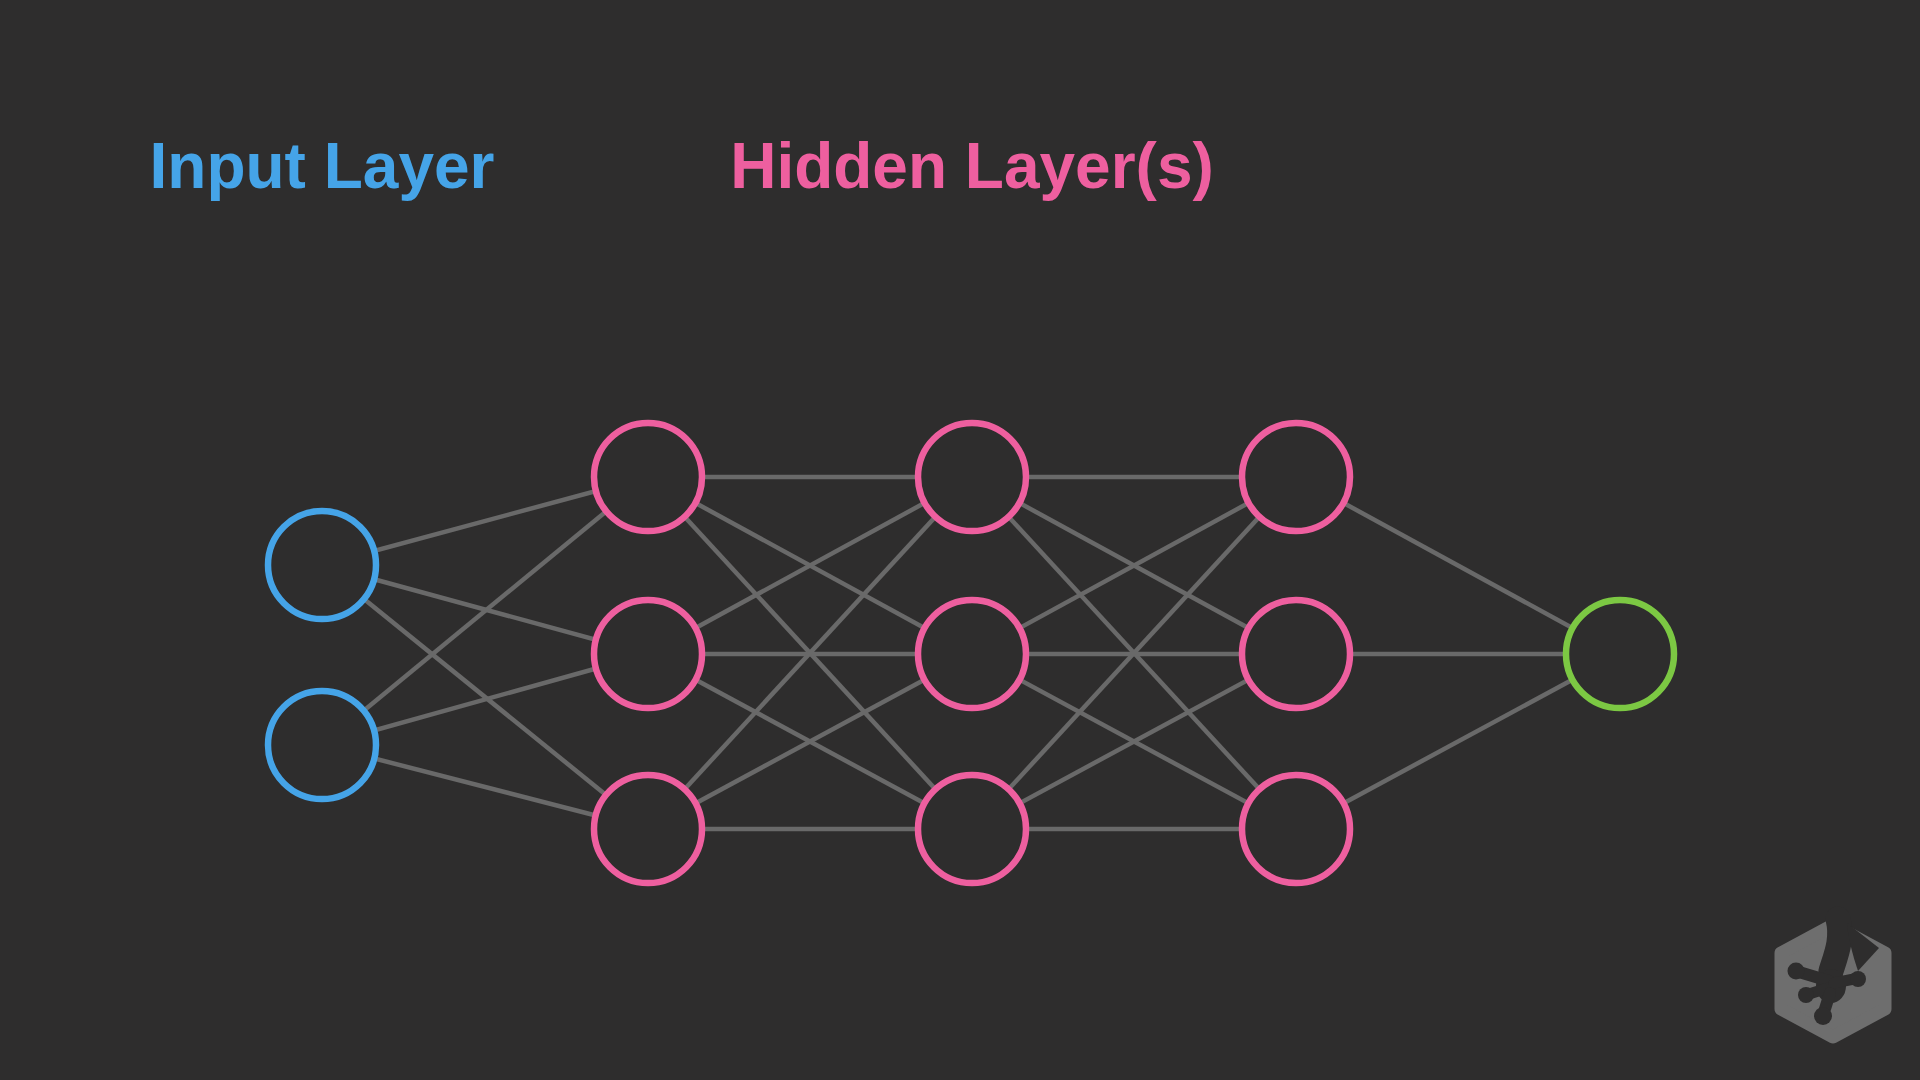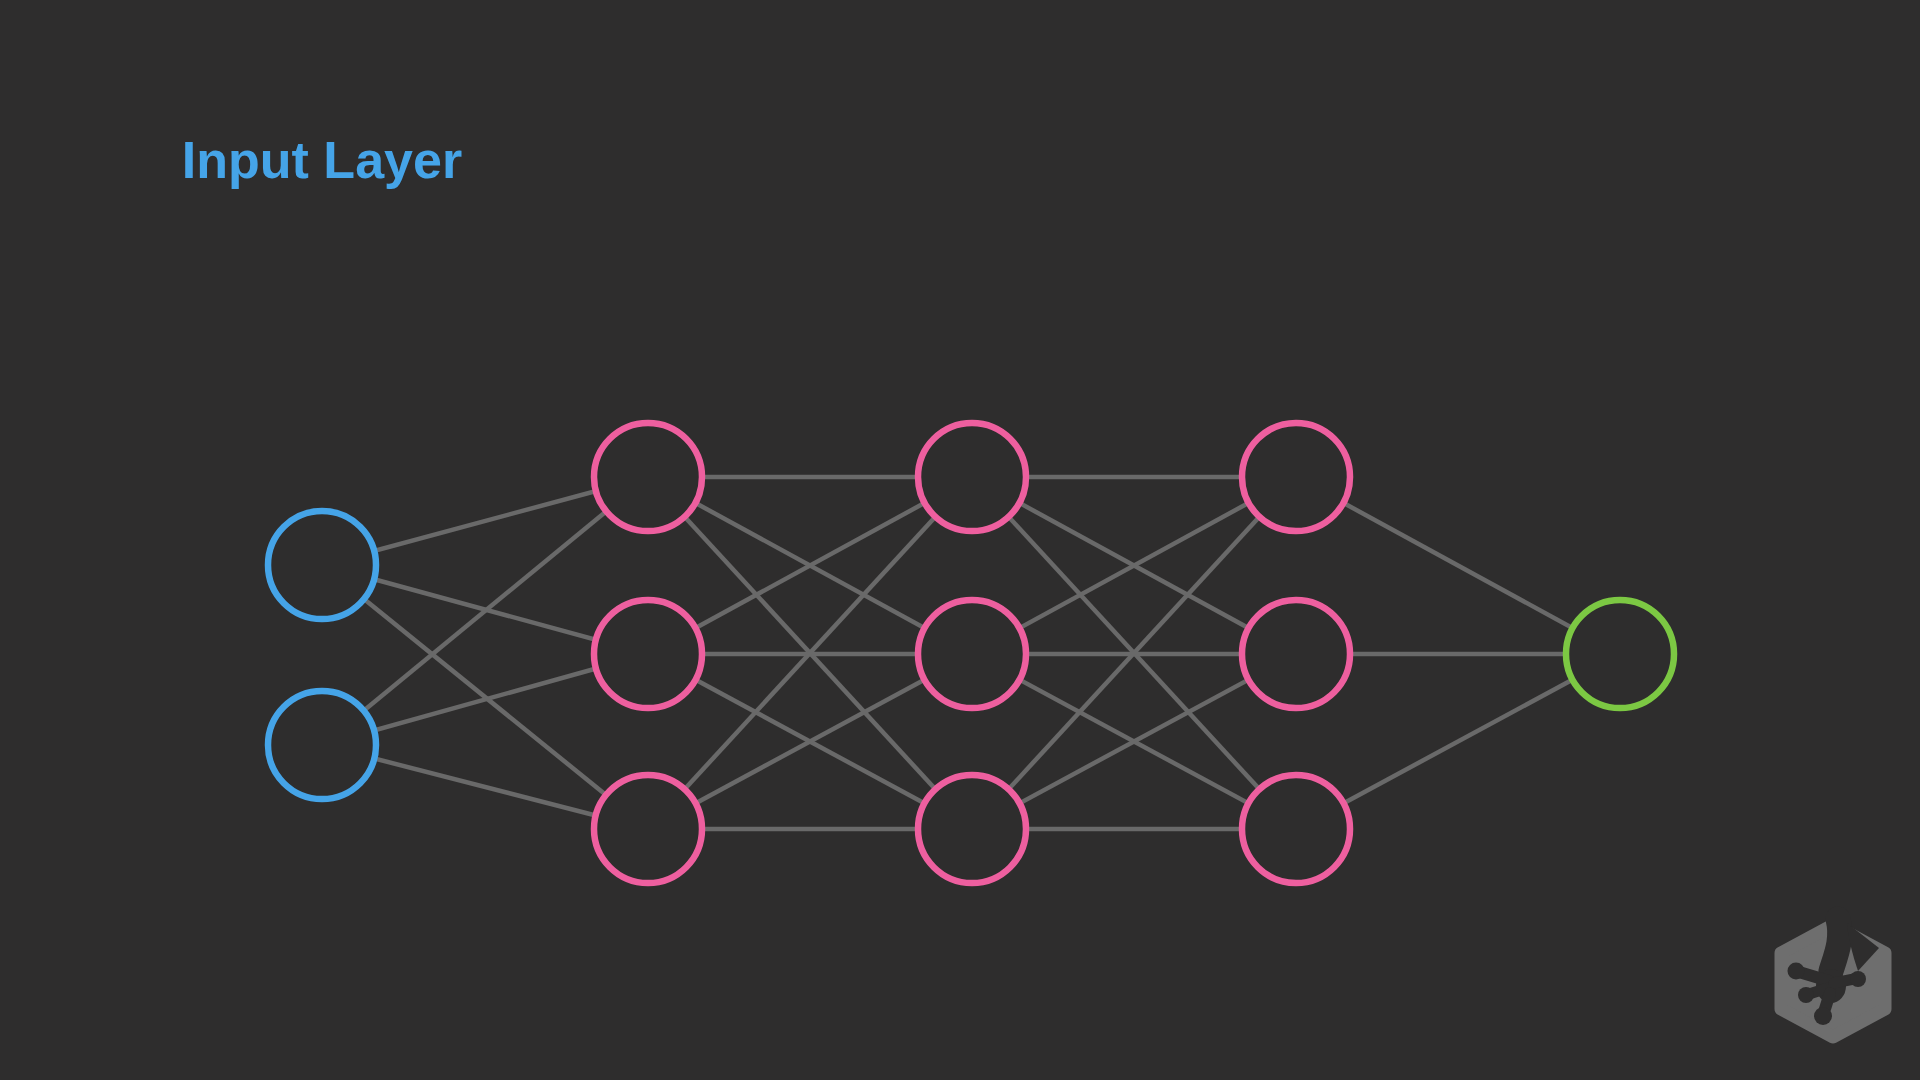--- a/index.html
+++ b/index.html
@@ -11,21 +11,21 @@
     position: relative;
     width: 1920px;
     height: 1080px;
     overflow: hidden;
     font-family: "Liberation Sans", "DejaVu Sans", sans-serif;
   }
   .layer-label {
     position: absolute;
     top: 134px;
     transform: translateX(-50%);
-    font-size: 52px;
+    font-size: 64px;
     font-weight: 700;
     letter-spacing: 0px;
     line-height: 1;
     white-space: nowrap;
     user-select: none;
   }
   #network {
     position: absolute;
     left: 0;
     top: 0;
@@ -97,14 +97,15 @@
         <circle class="logo-foot-fill" cx="-27" cy="14" r="8" fill="#2e2d2d"></circle>
         <path class="logo-foot-stroke" d="M -3,12 L -9,31" fill="none" stroke-width="12" stroke-linecap="round" stroke="#2e2d2d"></path>
         <circle class="logo-foot-fill" cx="-10" cy="35" r="9" fill="#2e2d2d"></circle>
         <path class="logo-foot-stroke" d="M 1,2 L 21,-2" fill="none" stroke-width="11" stroke-linecap="round" stroke="#2e2d2d"></path>
         <circle class="logo-foot-fill" cx="25" cy="-2" r="8" fill="#2e2d2d"></circle>
       </g>
     </g>
   </svg>
 
   <div class="layer-label" style="left: 322px; color: rgb(69, 164, 232);">Input Layer</div>
+  <div class="layer-label" style="left: 972px; color: rgb(238, 95, 159);">Hidden Layer(s)</div>
 
 </div>
 
 </body></html>

